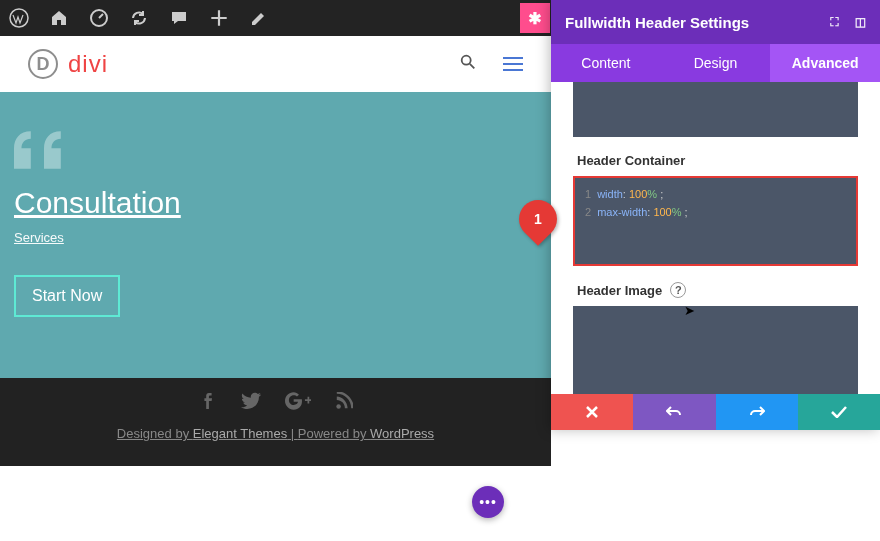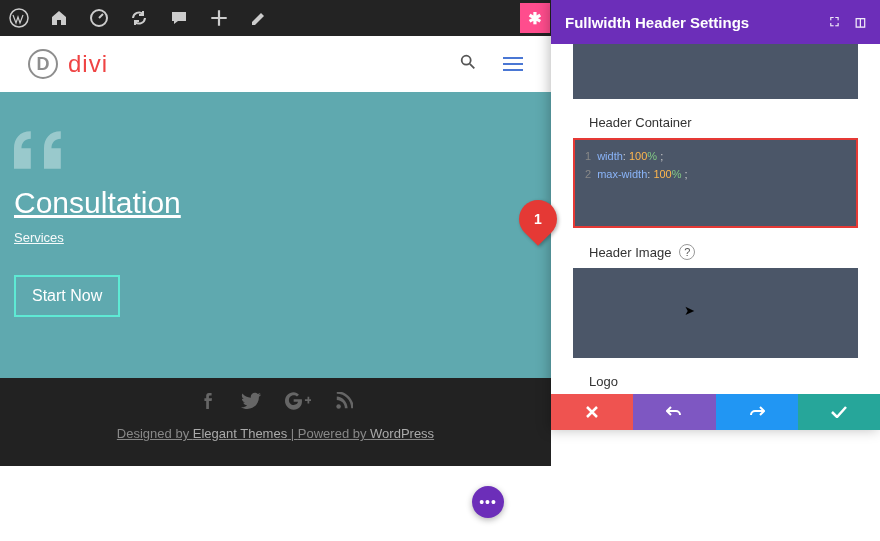--- a/index.html
+++ b/index.html
@@ -35,21 +35,21 @@
 .fab { position:absolute; left:472px; top:486px; width:32px; height:32px; border-radius:50%; background:#6c2eb9; display:flex; align-items:center; justify-content:center; color:#fff; font-size:14px; letter-spacing:1px; box-shadow:0 2px 6px rgba(0,0,0,.3);}
 
 
 .panel { position:absolute; right:0; top:0; width:329px; height:430px; background:#fff; box-shadow:-2px 0 12px rgba(0,0,0,.25); z-index:20; display:flex; flex-direction:column;}
 .p-top { background:#6c2eb9; height:44px; color:#fff; display:flex; align-items:center; padding:0 14px; font-weight:600; font-size:15px;}
 .p-top .gph { margin-left:auto; display:flex; gap:16px; font-size:12px; opacity:.9;}
 .p-tabs { display:flex; background:#893ae0; color:#fff; font-size:14px; }
 .p-tabs div { flex:1; text-align:center; padding:11px 0; cursor:pointer;}
 .p-tabs .active { background:#a455f5; font-weight:600;}
 .p-body { flex:1; overflow:hidden; padding:0 22px; background:#fff;}
-.field-label { font-size:13px; font-weight:400; color:#333; margin:16px 16px 8px; display:flex; align-items:center; gap:8px;}
+.field-label { font-size:13px; font-weight:700; color:#333; margin:16px 4px 8px; display:flex; align-items:center; gap:8px;}
 .help { width:16px; height:16px; border:1px solid #999; border-radius:50%; display:inline-flex; align-items:center; justify-content:center; font-size:11px; color:#555;}
 .codebox { background:#4b5668; height:90px; border-radius:0;}
 .codebox.first { height:55px; margin-top:0;}
 .codebox.container { border:2px solid #e53935; padding:8px 10px; font-family:Menlo,Consolas,monospace; font-size:11px; color:#ccc; line-height:1.5; }
 .ln { color:#888; margin-right:6px;}
 .kw { color:#8ab4f8;}
 .val { color:#ffb74d;}
 .pct { color:#81c784;}
 .codebox.container .linewrap:nth-child(2){ background:#3d4757; display:block; margin:0 -10px; padding:0 10px;}
 .codebox.logo { height:70px;}
@@ -171,20 +171,25 @@
 <div class="fab">•••</div>
 
 <div class="panel">
   <div class="p-top">
     <span>Fullwidth Header Settings</span>
     <div class="gph">
       <span>⛶</span>
       <span>◫</span>
     </div>
   </div>
+  <div class="p-tabs">
+    <div>Content</div>
+    <div>Design</div>
+    <div class="active">Advanced</div>
+  </div>
   <div class="p-body">
     <div class="codebox first"></div>
 
     <div class="field-label">Header Container</div>
     <div class="codebox container">
       <span class="linewrap"><span class="ln">1</span><span class="kw">width</span>: <span class="val">100</span><span class="pct">%</span> ;</span><br>
       <span class="linewrap"><span class="ln">2</span><span class="kw">max-width</span>: <span class="val">100</span><span class="pct">%</span> ;</span>
     </div>
 
     <div class="field-label">

